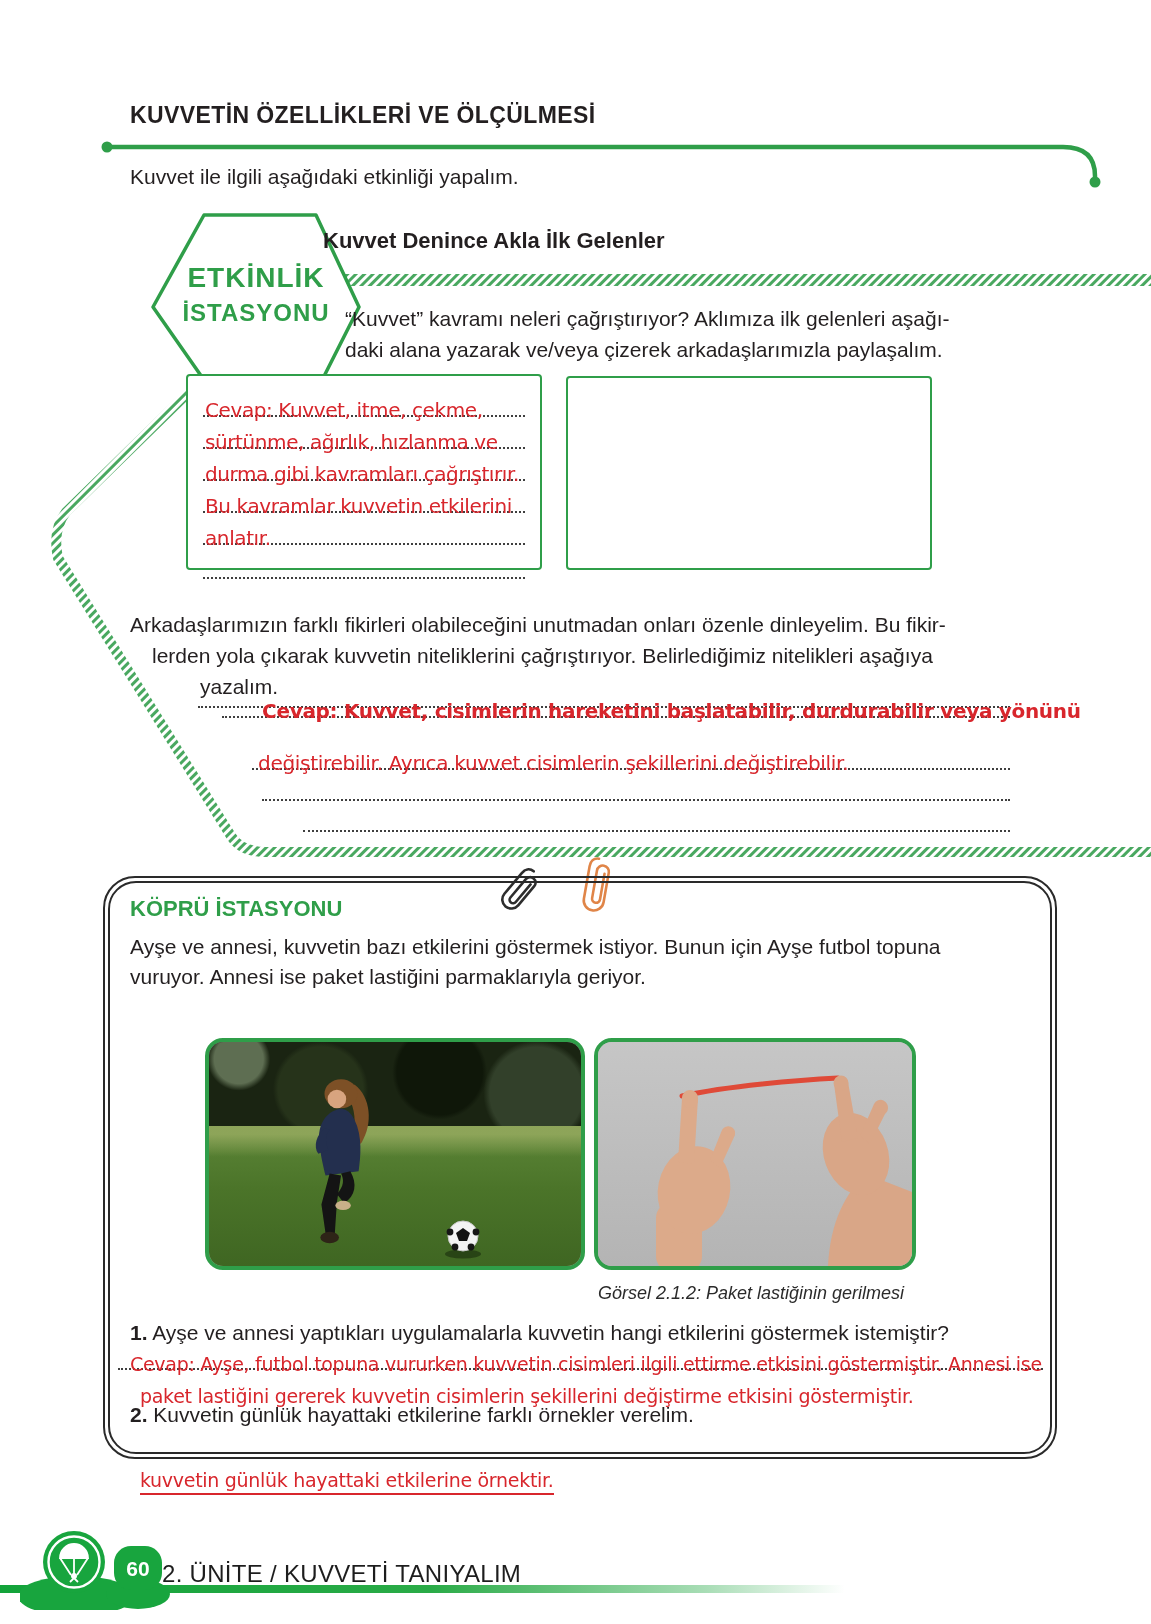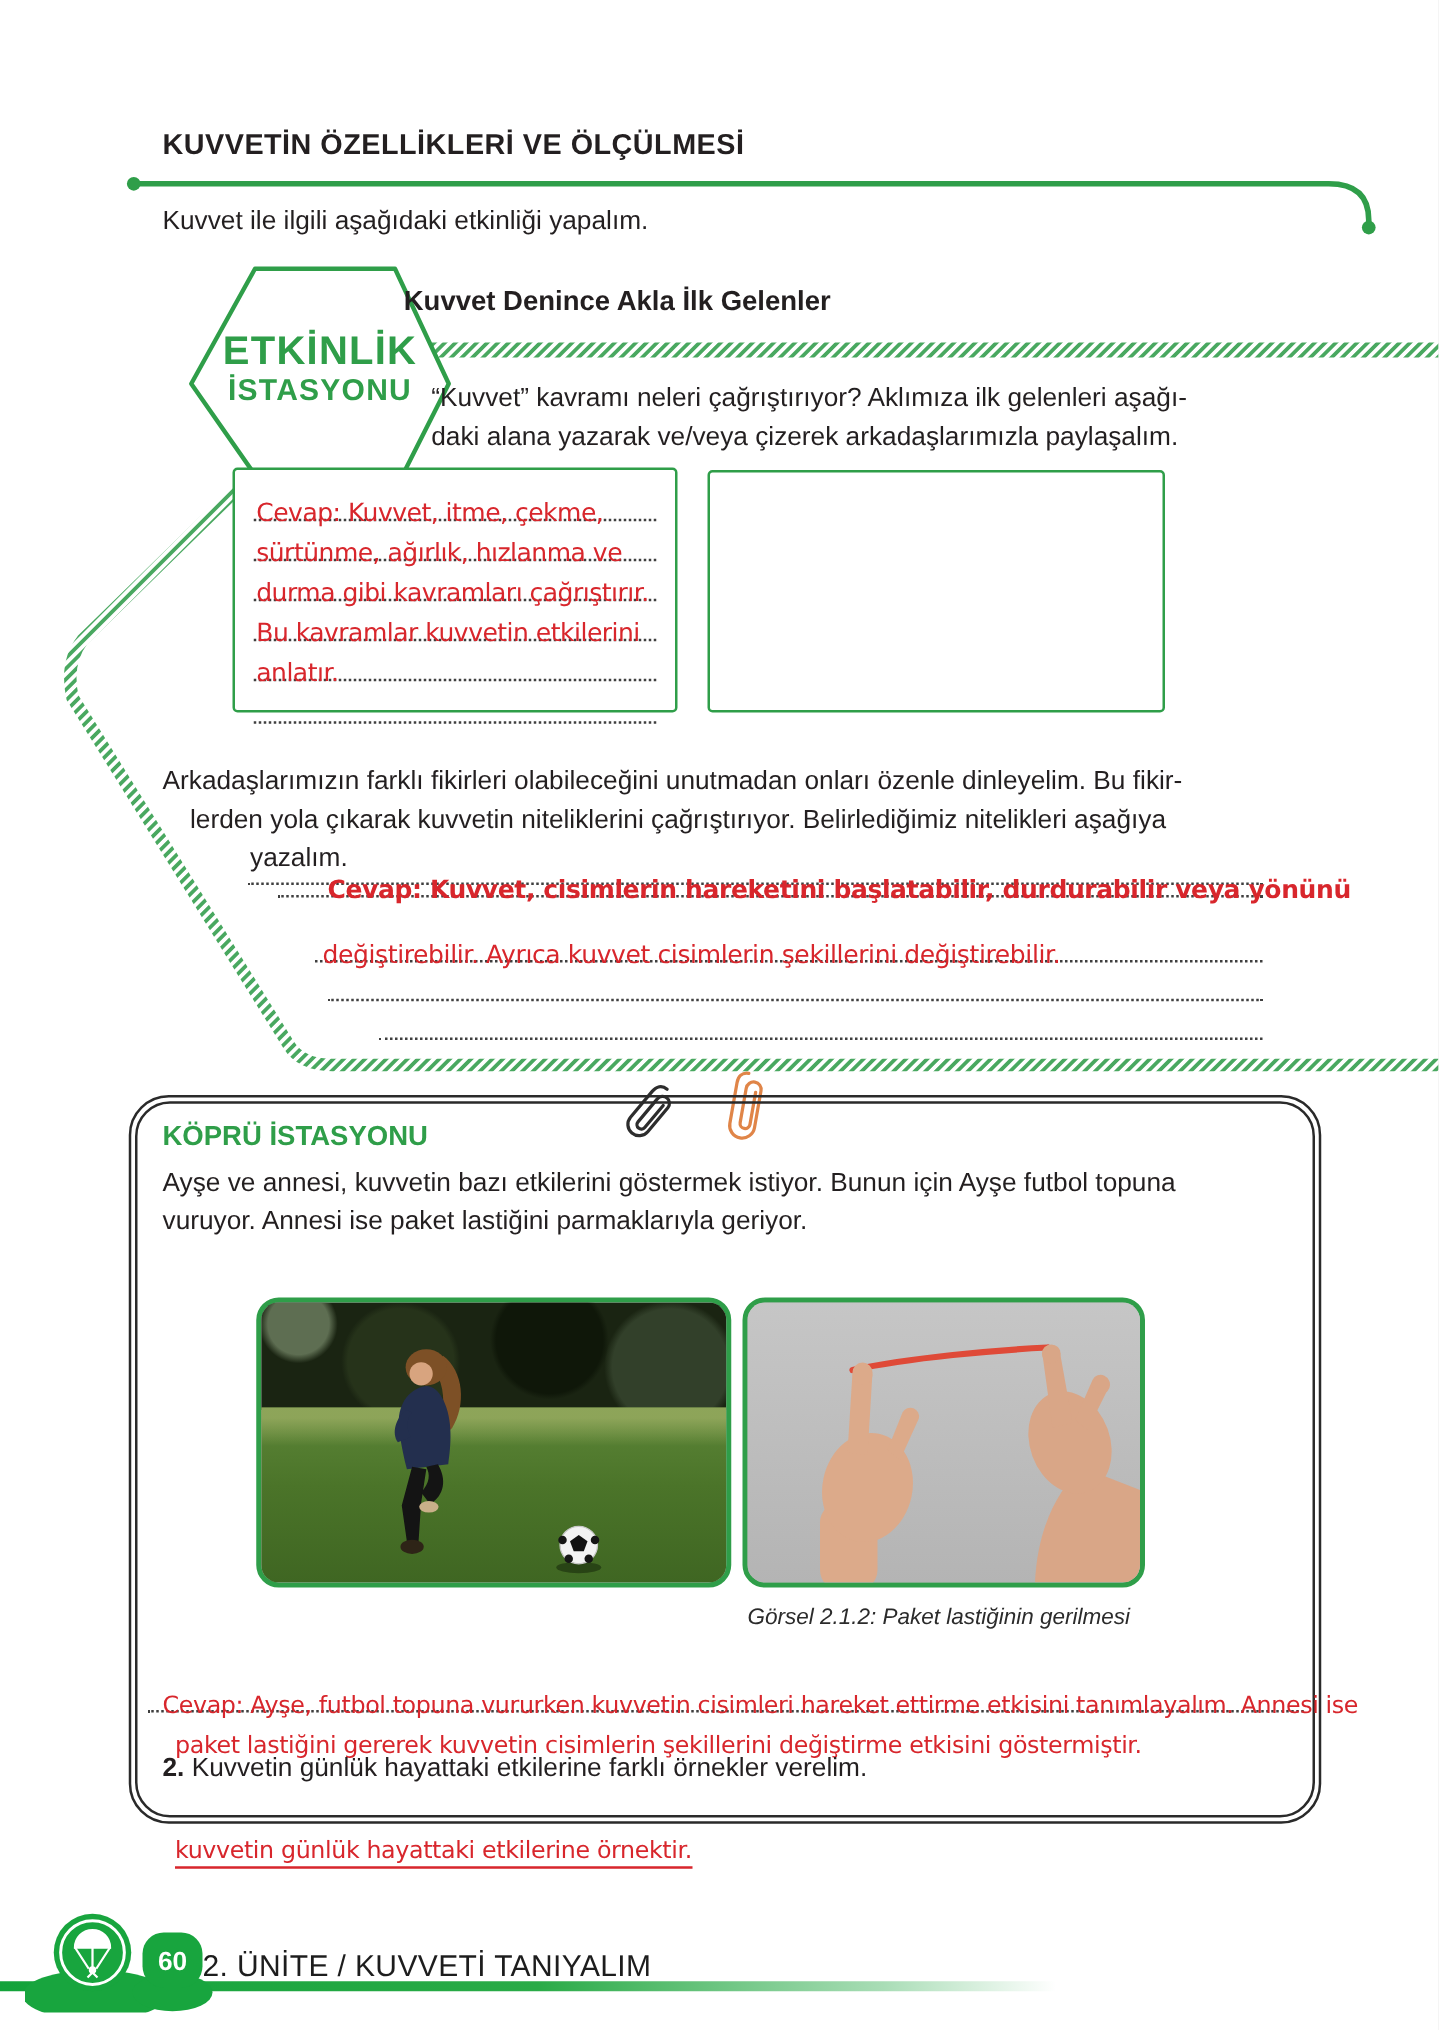--- a/index.html
+++ b/index.html
@@ -65,21 +65,21 @@
         <rect width="3" height="6" fill="#49a860"></rect>
       </pattern>
     </defs>
     <path d="M300 280 H1151" fill="none" stroke="url(#hatch)" stroke-width="12"></path>
     <path d="M230 352 L66 512 Q52 530 58 558 L231 836 Q241 852 266 852 H1151" fill="none" stroke="url(#hatch)" stroke-width="10"></path>
   </svg>
 
   <svg class="abs" style="left:140px;top:203px;" width="232" height="210">
     <polygon points="64,12 176,12 219,104 172,197 78,197 13,104" fill="#ffffff" stroke="#2f9e49" stroke-width="3.5" stroke-linejoin="round"></polygon>
   </svg>
-  <div class="abs bold green" style="left:140px;top:262px;width:232px;text-align:center;font-size:32px;letter-spacing:1px;">ETKİNLİK</div>
+  <div class="abs bold green" style="left:140px;top:262px;width:232px;text-align:center;font-size:28px;letter-spacing:1px;">ETKİNLİK</div>
   <div class="abs bold green" style="left:140px;top:299px;width:232px;text-align:center;font-size:24px;letter-spacing:1px;">İSTASYONU</div>
 
   <div class="abs bold" style="left:323px;top:228px;font-size:22px;">Kuvvet Denince Akla İlk Gelenler</div>
 
   <div class="abs body-text" style="left:345px;top:304px;">“Kuvvet” kavramı neleri çağrıştırıyor? Aklımıza ilk gelenleri aşağı-</div>
   <div class="abs body-text" style="left:345px;top:335px;">daki alana yazarak ve/veya çizerek arkadaşlarımızla paylaşalım.</div>
 
   <div class="abs gbox" style="left:186px;top:374px;width:352px;height:192px;">
     <div class="b1rows">
       <div class="b1row">
@@ -180,23 +180,26 @@
         <ellipse cx="258" cy="112" rx="32" ry="42" transform="rotate(-20 258 112)"></ellipse>
         <path d="M244 100 L236 42 a7 7 0 0 1 14 -2 L260 96 Z"></path>
         <circle cx="243" cy="41" r="7.5"></circle>
         <path d="M262 94 L276 62 a7 7 0 0 1 13 6 L272 102 Z"></path>
         <circle cx="283" cy="66" r="7"></circle>
       </g>
     </svg>
   </div>
   <div class="abs caption" style="left:584px;top:1283px;width:334px;">Görsel 2.1.2: Paket lastiğinin gerilmesi</div>
 
+  <div class="abs body-text" style="left:130px;top:1318px;">
+    <span class="hdr-num">1.</span><span> Ayşe ve annesi yaptıkları uygulamalarla kuvvetin hangi etkilerini göstermek istemiştir?</span>
+  </div>
 
   <div class="ansline" style="left:118px;top:1338px;width:925px;">
-    <span class="red" style="left:12px;font-size:19px;">Cevap: Ayşe, futbol topuna vururken kuvvetin cisimleri hareket ettirme etkisini tanımlayalım. Annesi ise</span>
+    <span class="red" style="left:12px;font-size:19px;">Cevap: Ayşe, futbol topuna vururken kuvvetin cisimleri ilgili ettirme etkisini göstermiştir. Annesi ise</span>
   </div>
   <div class="plainline" style="left:140px;top:1370px;">
     <span class="red" style="font-size:19px;">paket lastiğini gererek kuvvetin cisimlerin şekillerini değiştirme etkisini göstermiştir.</span>
   </div>
 
   <div class="abs body-text" style="left:130px;top:1400px;">
     <span class="hdr-num">2.</span><span> Kuvvetin günlük hayattaki etkilerine farklı örnekler verelim.</span>
   </div>
 
   <div class="plainline" style="left:140px;top:1458px;">

